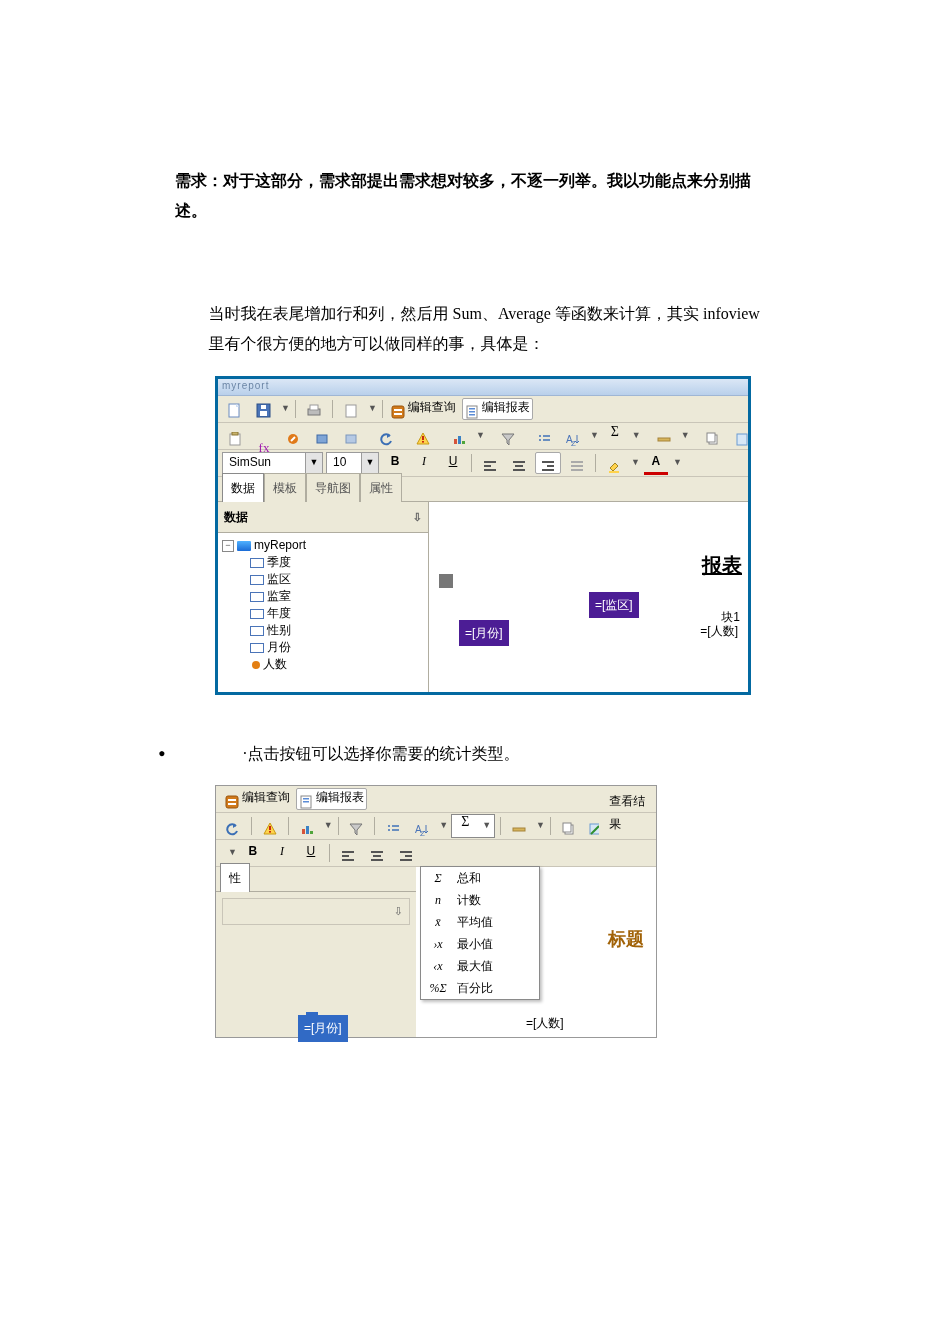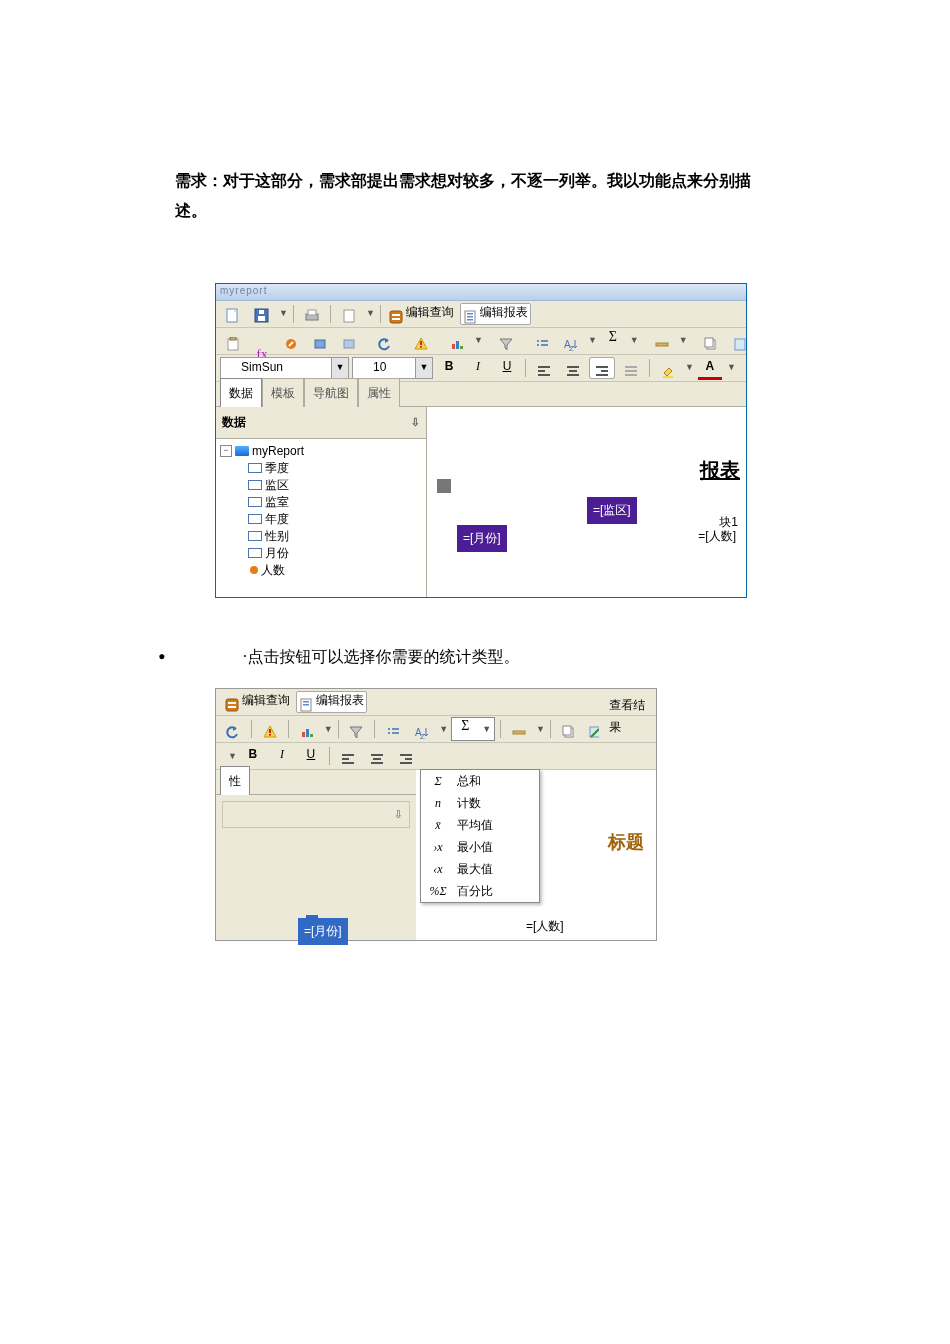--- a/index.html
+++ b/index.html
@@ -5,21 +5,21 @@
   html,body{margin:0;padding:0;background:#fff;font-family:"SimSun","宋体",serif;color:#000;}
   .page{width:950px;min-height:1344px;margin:0 auto;padding:150px 175px 50px 175px;box-sizing:border-box;font-size:16px;line-height:1.9;}
   .bold{font-weight:bold;}
   .indent1{padding-left:2.1em;}
   .indent2{padding-left:4.2em;}
   .bullet-line{position:relative;}
   .bullet-line::before{content:"●";position:absolute;left:-1.4em;top:0;font-size:12px;line-height:2.4;}
   .gap{height:28px;}
   .gap-lg{height:40px;}
   
-  .shot{border:1px solid #0369a1;margin-left:40px;width:530px;background:#ece9d8;font-family:"Tahoma","SimSun",sans-serif;font-size:12px;color:#000;}
+  .shot{border:3px solid #0369a1;margin-left:40px;width:530px;background:#ece9d8;font-family:"Tahoma","SimSun",sans-serif;font-size:12px;color:#000;}
   .shot .titlebar{height:16px;background:linear-gradient(#dbe7f6,#b9d0eb);border-bottom:1px solid #9fb6d4;display:flex;align-items:flex-end;padding:0 4px;color:#6c86a6;font-size:10px;letter-spacing:1px;}
   .shot .row{display:flex;align-items:center;height:26px;border-bottom:1px solid #c9c5b8;padding:0 4px;gap:3px;background:#ece9d8;}
   .tb-btn{display:inline-flex;align-items:flex-end;justify-content:center;min-width:20px;height:20px;border:1px solid transparent;border-radius:2px;padding:0 2px;}
   .tb-btn.sel{background:#fff;border-color:#a9a9a9;}
   .sep{width:1px;height:18px;background:#b0ada0;margin:0 2px;}
   .ddarrow{font-size:9px;margin-left:1px;color:#555;}
   .tab-strip{display:flex;align-items:flex-end;height:24px;padding:0 4px;gap:0;background:#ece9d8;}
   .mini-tab{padding:3px 8px 2px 8px;border:1px solid #b0ada0;border-bottom:none;background:#ece9d8;font-size:12px;color:#555;position:relative;top:1px;}
   .mini-tab.active{background:#fff;border-color:#8a8a8a;color:#000;z-index:1;}
   .shot .body{display:flex;border-top:1px solid #b0ada0;height:190px;background:#ece9d8;}
@@ -37,21 +37,21 @@
   .canvas{flex:1;background:#fff;position:relative;}
   .big-label{position:absolute;right:6px;top:44px;font-family:"SimSun",serif;font-weight:bold;font-size:20px;text-decoration:underline;}
   .small-blk{position:absolute;right:8px;top:72px;font-size:12px;margin-top:32px;}
   .field{position:absolute;background:#4c1d95;color:#fff;padding:2px 6px;font-size:12px;}
   .field-out{position:absolute;color:#000;font-size:12px;}
   .grid-ico{position:absolute;left:10px;top:72px;width:14px;height:14px;}
   .grid-ico::before,.grid-ico::after{content:"";position:absolute;background:#777;}
   .grid-ico::before{left:0;top:0;right:0;bottom:0;border:1px solid #777;}
   
   .combo{display:inline-flex;align-items:center;height:20px;background:#fff;border:1px solid #9b9b9b;}
-  .combo .txt{padding:0 20px;min-width:70px;font-size:12px;}
+  .combo .txt{padding:0 6px;min-width:70px;font-size:12px;}
   .combo .arr{width:16px;height:100%;background:#e4e4e4;border-left:1px solid #9b9b9b;display:flex;align-items:center;justify-content:center;font-size:9px;}
   .color-a{position:relative;font-weight:bold;}
   .color-a .bar{position:absolute;left:0;right:0;bottom:-2px;height:3px;background:#c00;}
   
   svg{display:block;}
   
   .shot2{border:1px solid #999;margin-left:40px;width:440px;background:#ece9d8;font-family:"Tahoma","SimSun",sans-serif;font-size:12px;color:#000;}
   .shot2 .row{display:flex;align-items:center;height:26px;border-bottom:1px solid #c9c5b8;padding:0 4px;gap:3px;background:#ece9d8;}
   .shot2 .body2{display:flex;height:170px;background:#ece9d8;}
   .left2{width:200px;display:flex;flex-direction:column;}
@@ -64,20 +64,21 @@
   .field2{position:absolute;background:#316ac5;color:#fff;padding:2px 6px;font-size:12px;}
   .field2-out{position:absolute;color:#000;font-size:12px;}
 </style>
 </head>
 <body>
 
 <div class="page">
   <p class="bold">需求：对于这部分，需求部提出需求想对较多，不逐一列举。我以功能点来分别描述。</p>
   <div class="gap-lg"></div>
 
+  <p class="indent1">当时我在表尾增加行和列，然后用 Sum、Average 等函数来计算，其实 infoview 里有个很方便的地方可以做同样的事，具体是：</p>
 
   <div class="shot">
     <div class="titlebar">myreport</div>
 
     <div class="row">
       <span class="tb-btn">
           <svg width="16" height="16">
             <rect x="2" y="1" width="10" height="13" fill="#fff" stroke="#6b8bc0"></rect>
             <path d="M9 1 L12 4 L9 4 Z" fill="#cfe0f5"></path>
           </svg>

